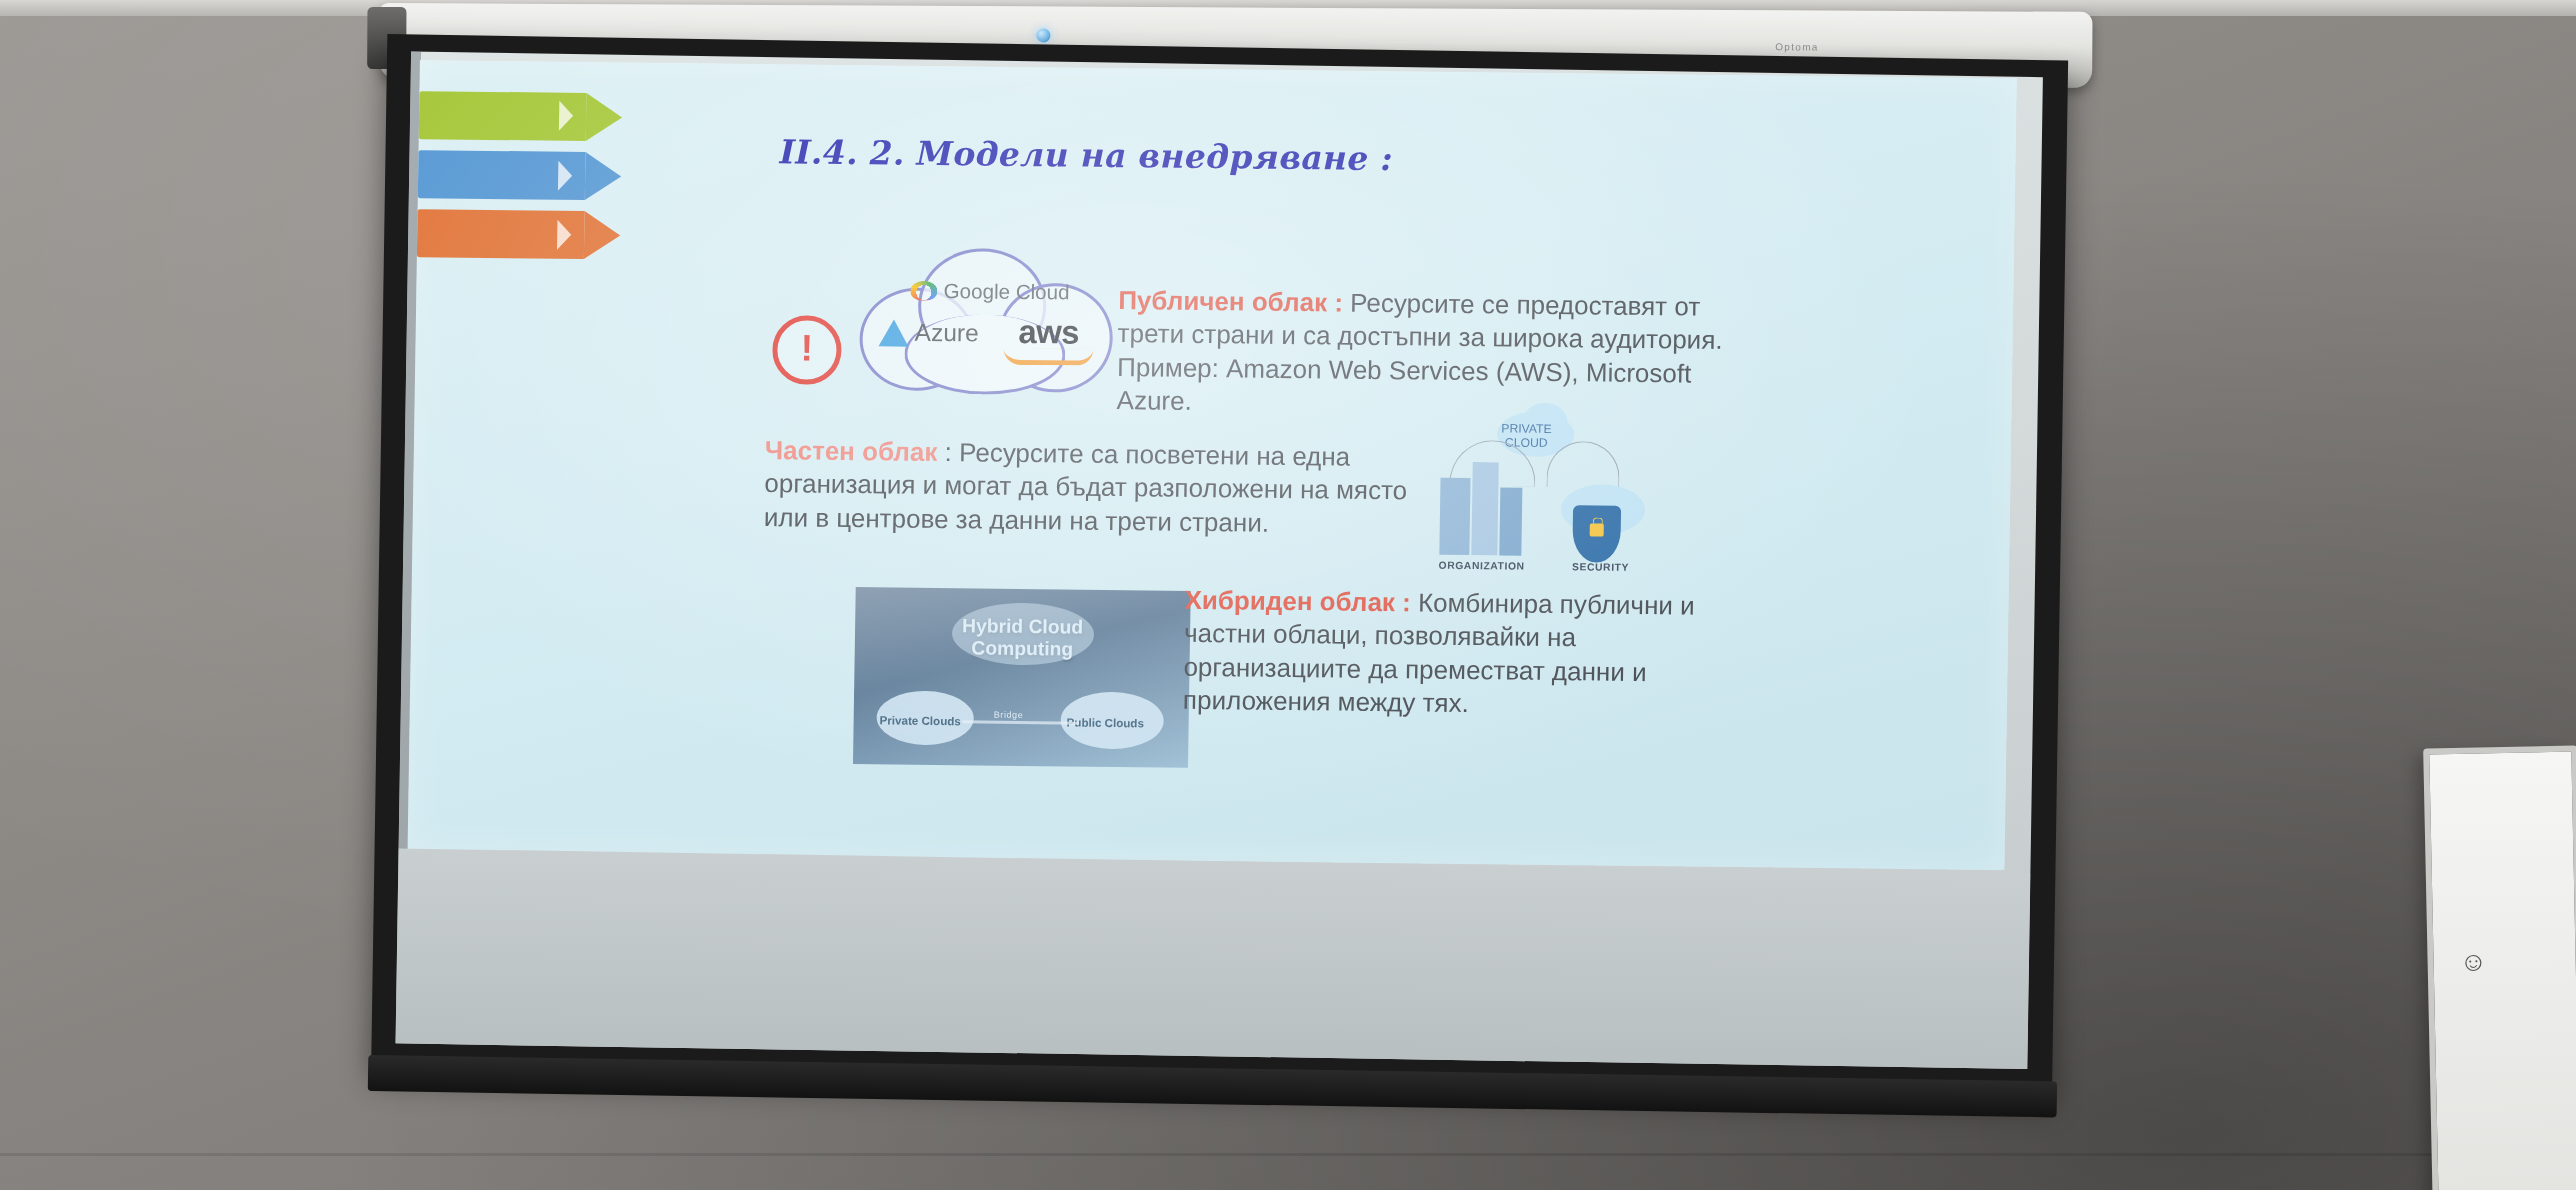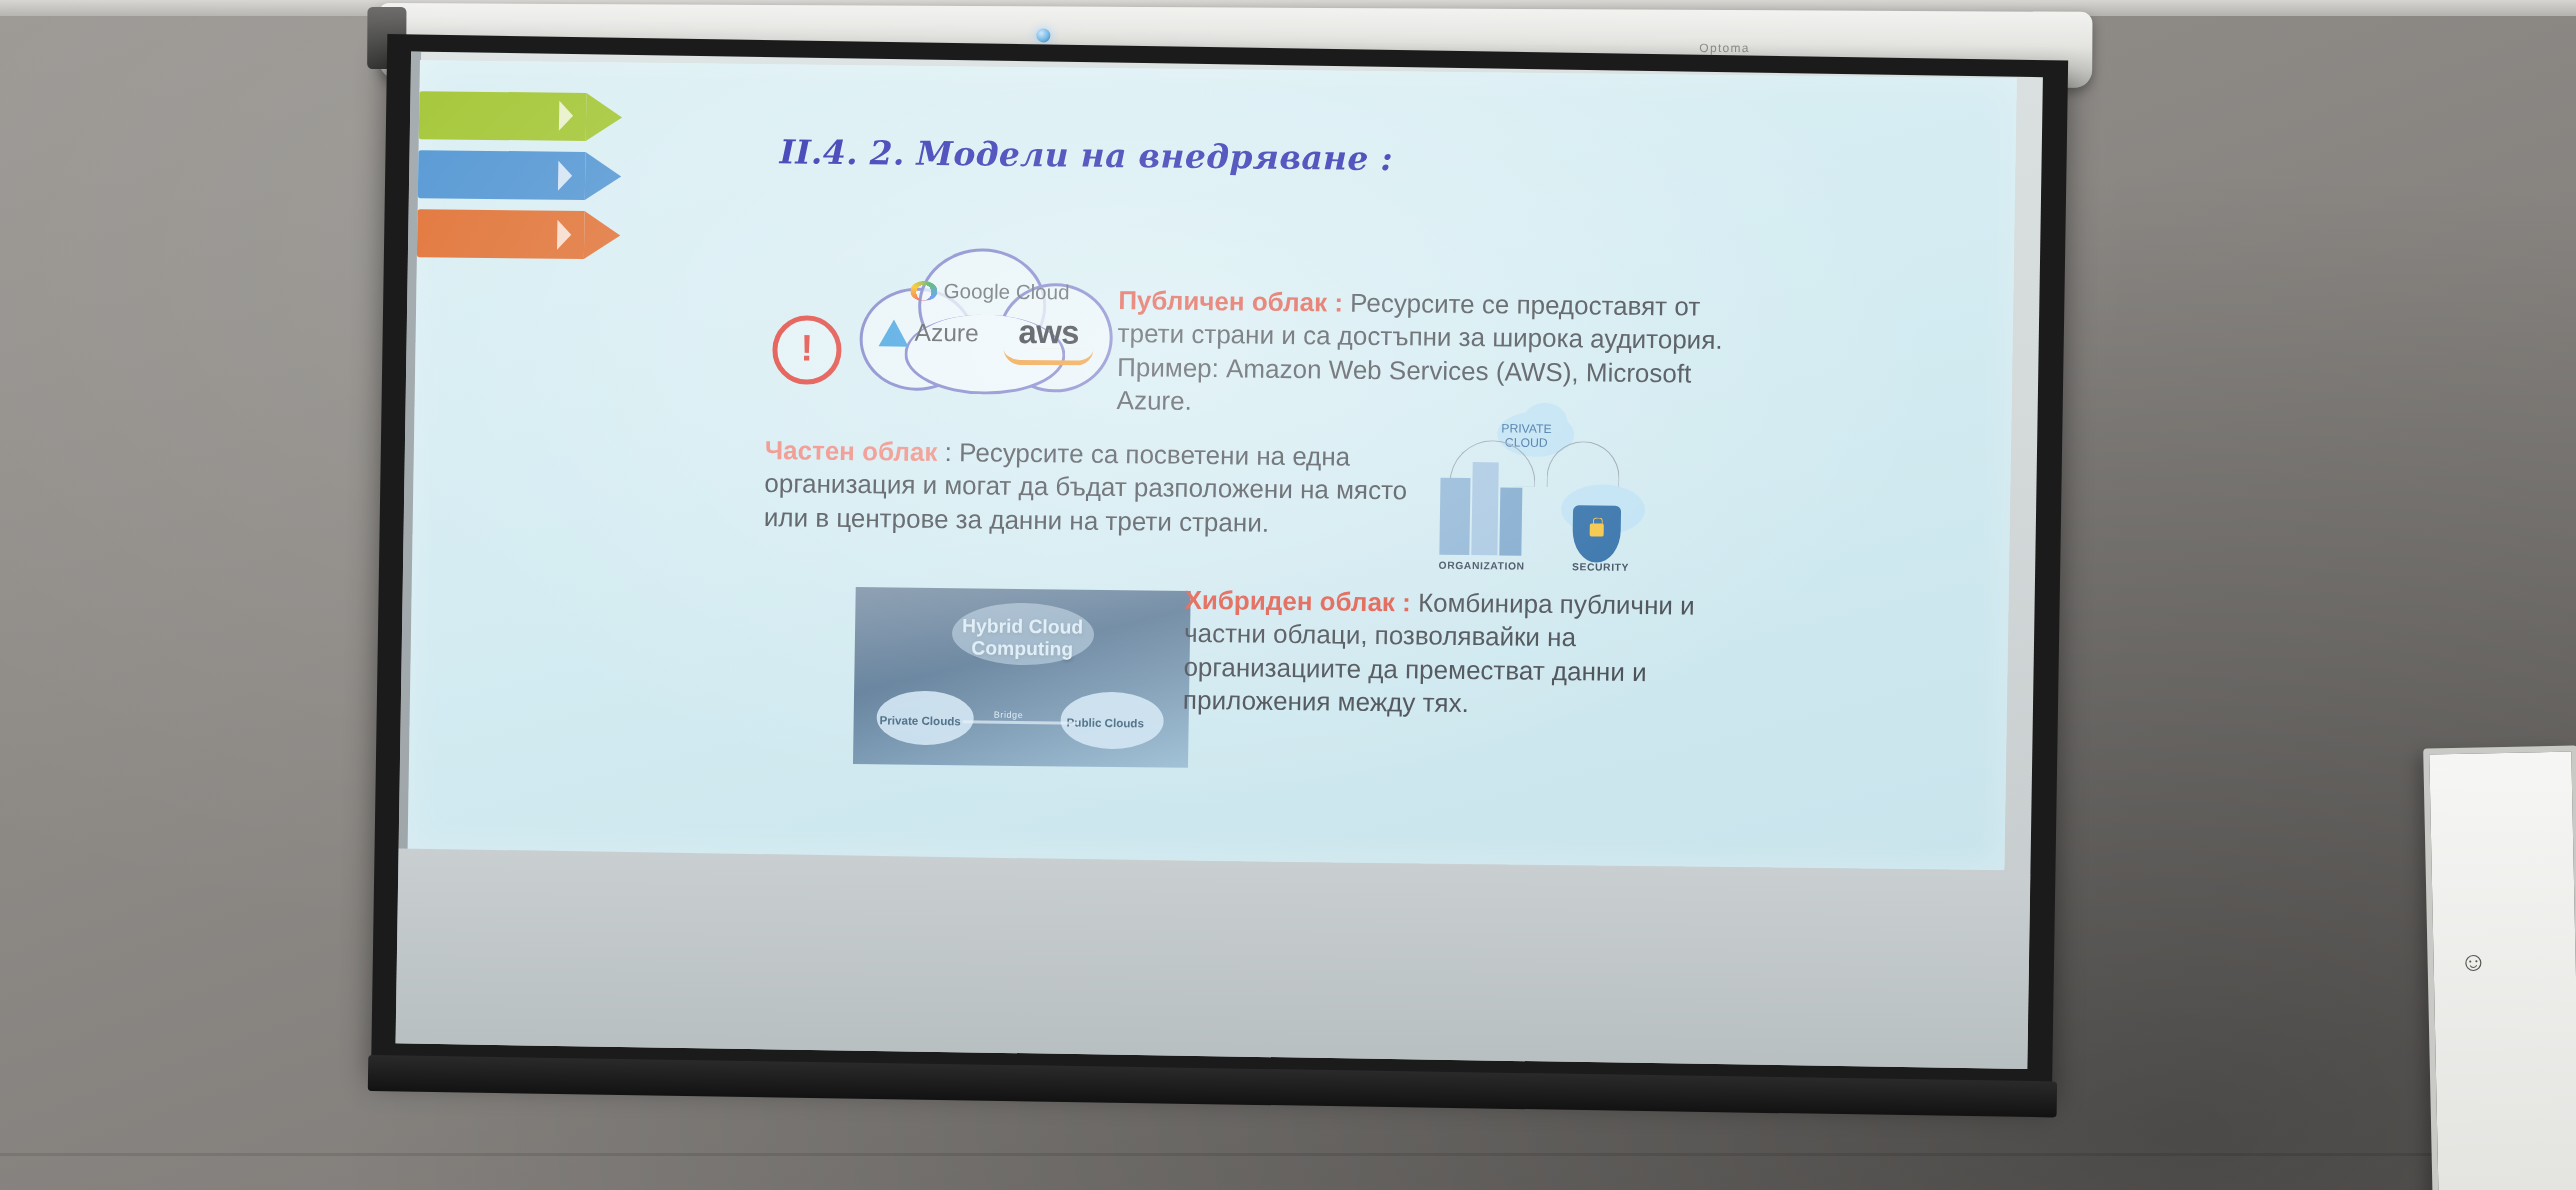--- a/index.html
+++ b/index.html
@@ -74,23 +74,23 @@
     left: 657px;
     top: 22px;
     width: 14px;
     height: 14px;
     border-radius: 50%;
     background: radial-gradient(circle at 35% 35%, #cfeaff, #6fb8e8 60%, #2a6f9e);
     box-shadow: 0 0 9px rgba(150,210,255,0.85);
   }
   #roller-brand {
     position: absolute;
-    left: 1320px;
+    left: 1396px;
     top: 31px;
-    font-size: 12px;
+    font-size: 10px;
     letter-spacing: 1.3px;
     color: #8d8d8a;
     font-family: "Liberation Sans", sans-serif;
   }
 
   
   #screen-border {
     position: absolute;
     left: 7.7px;
     top: 40px;

